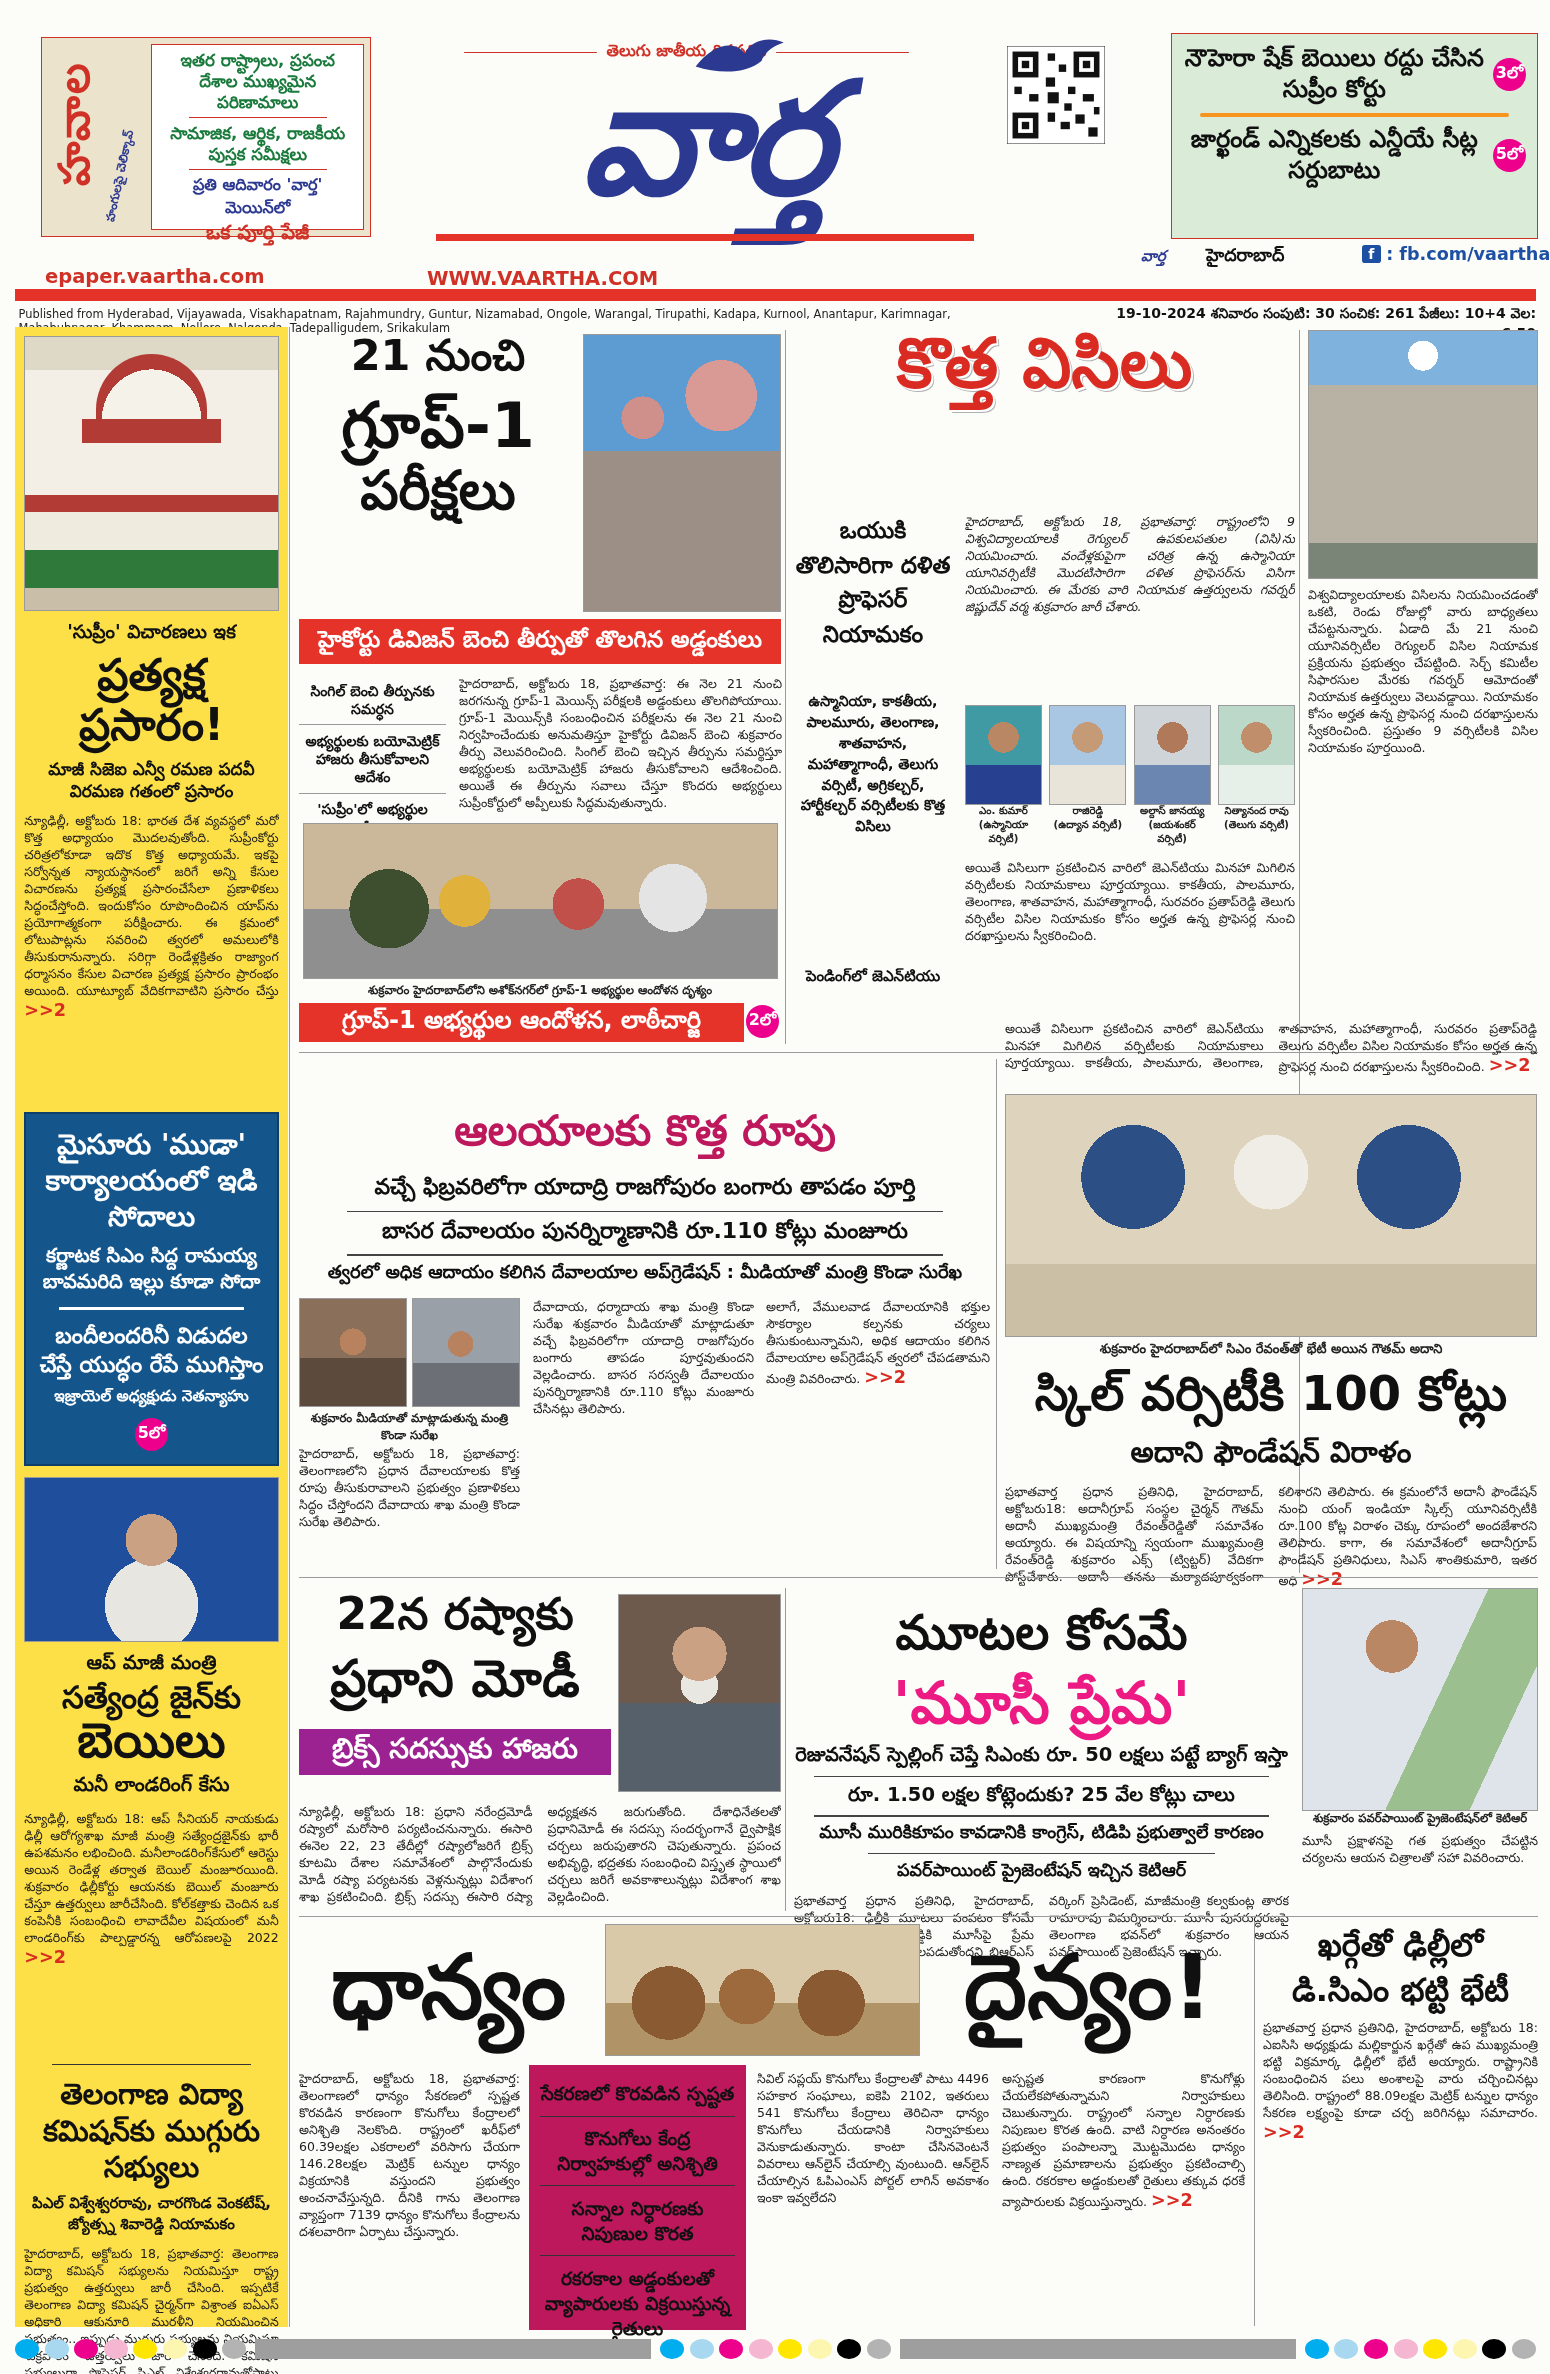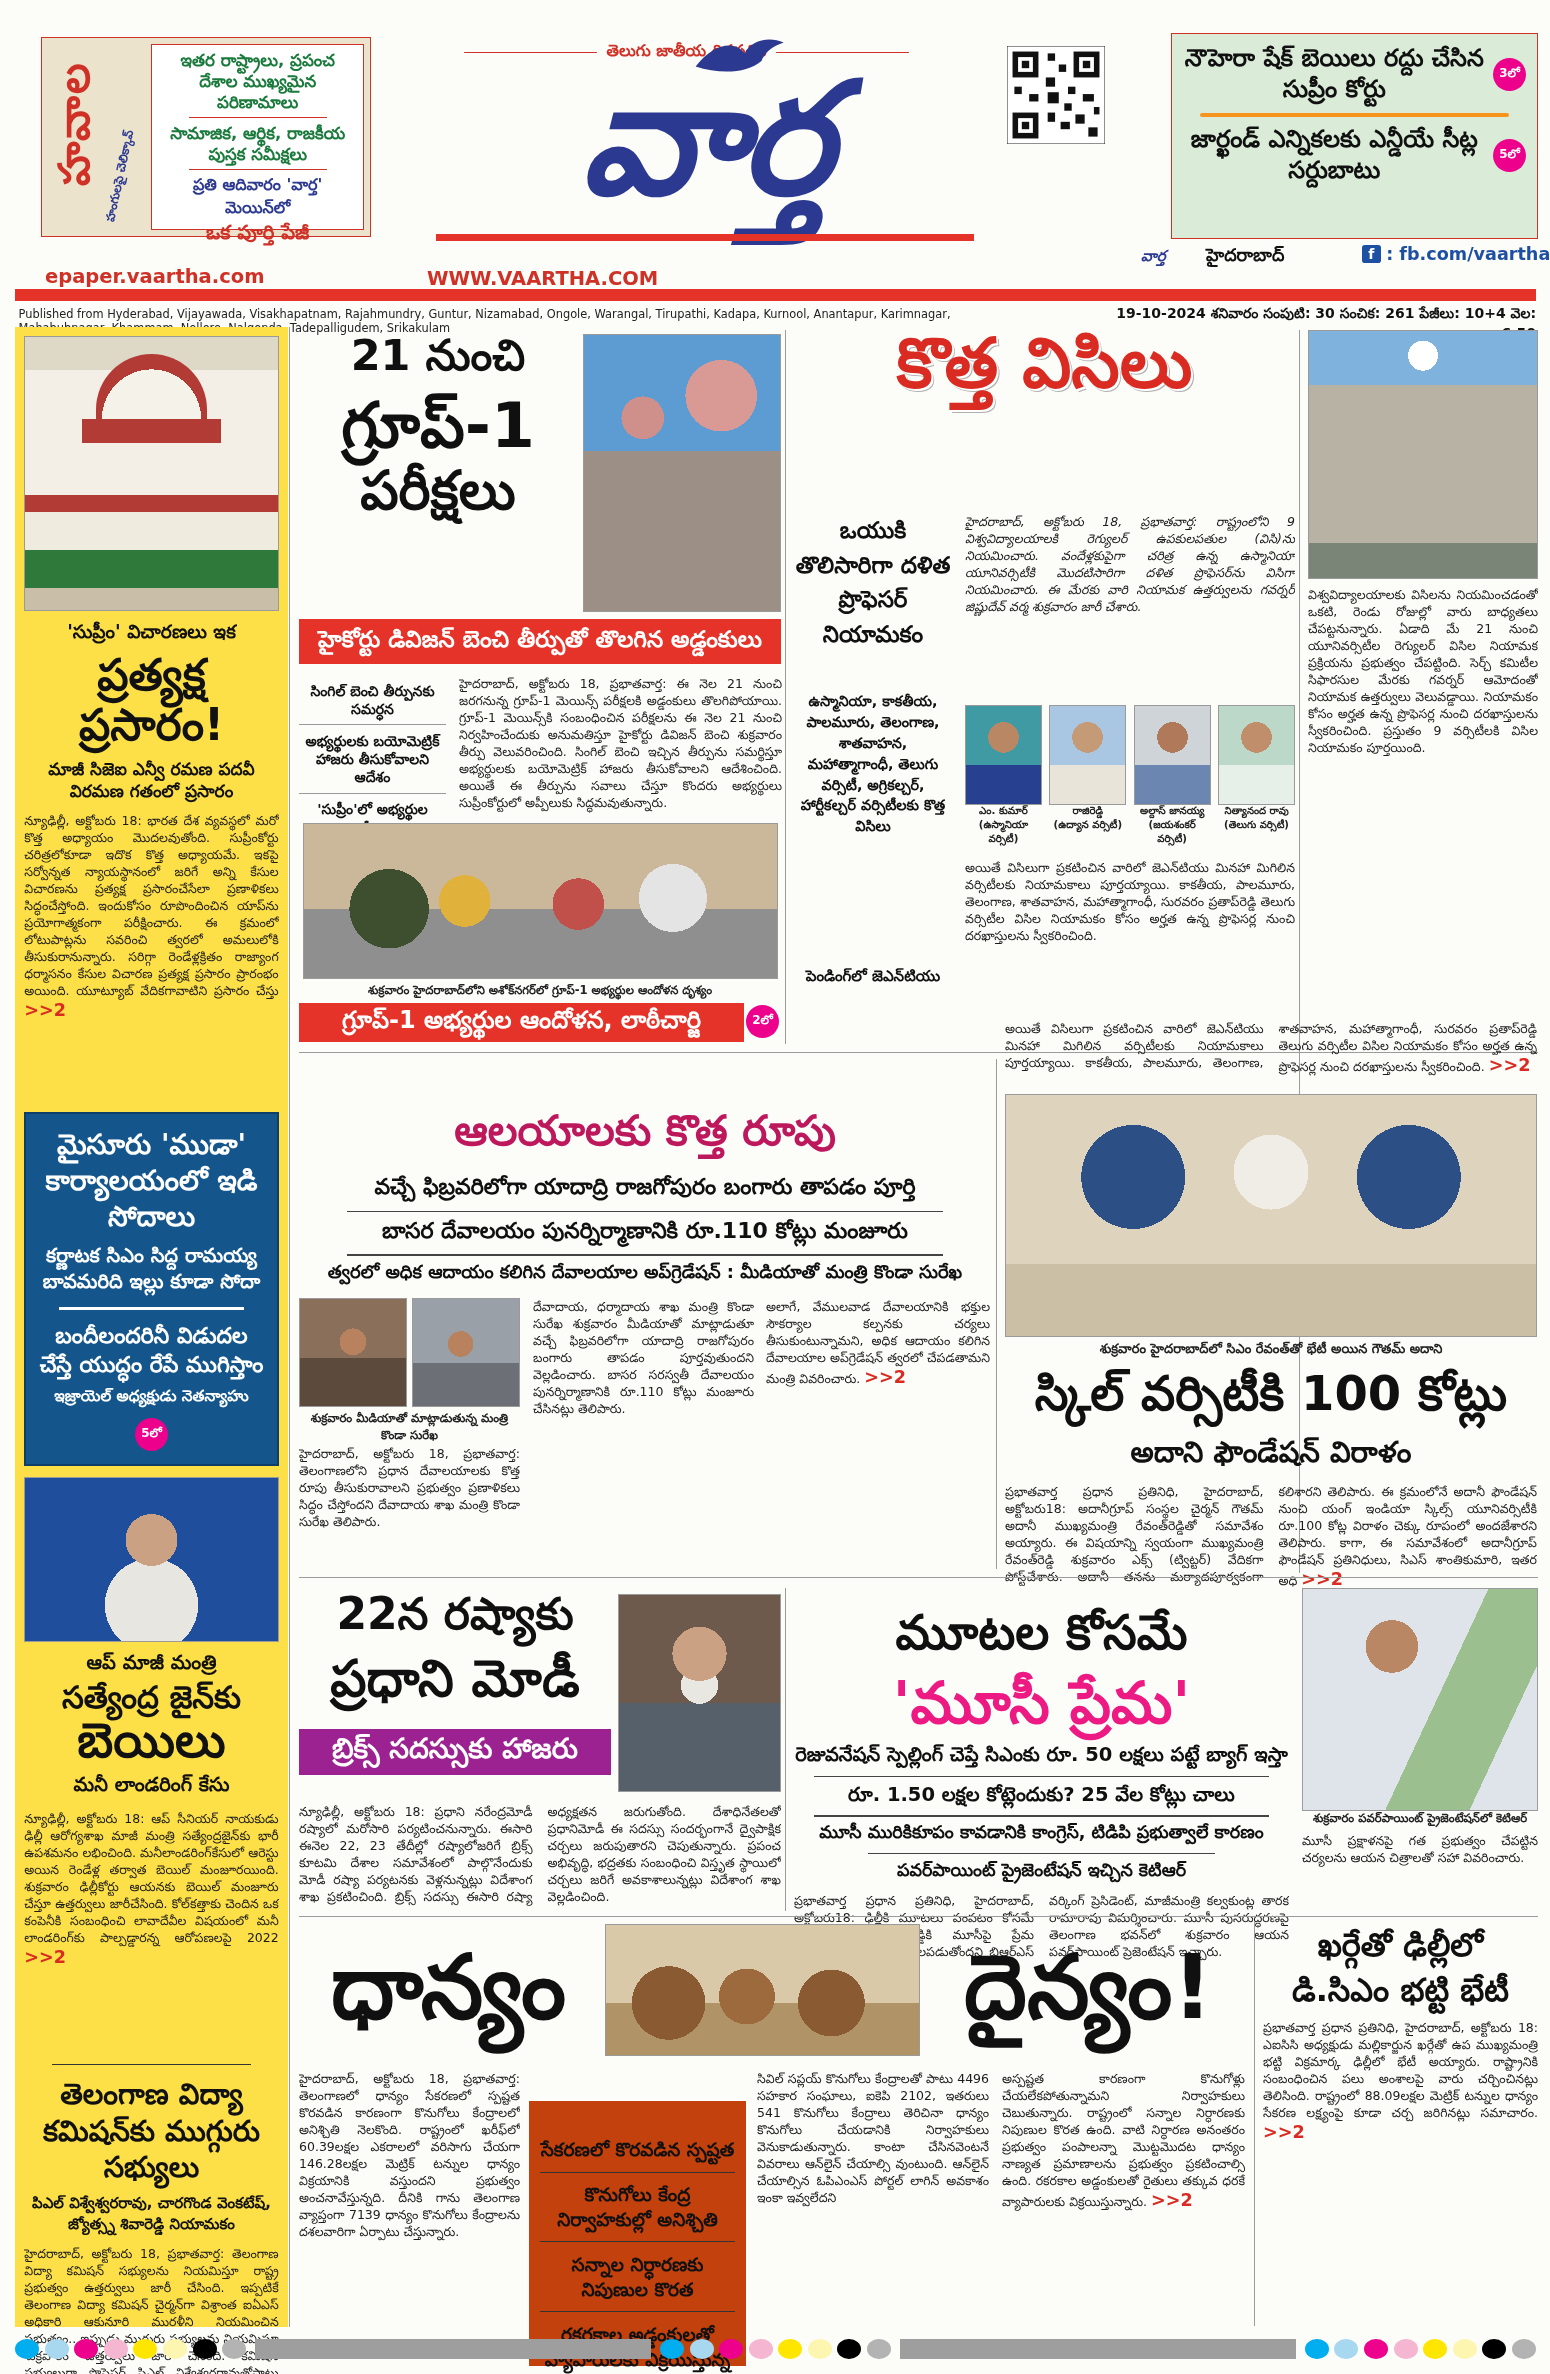--- a/index.html
+++ b/index.html
@@ -7,21 +7,21 @@
   .page { position:relative; width:1551px; height:2375px; margin:0 auto; background:#fcfcf9; overflow:hidden; color:#111; }
   .abs { position:absolute; }
   .ctr { text-align:center; }
   .b { font-weight:700; }
   .photo { border:0.9px solid #9a9a9a; overflow:hidden; }
   .body-text { font-size:12.5px; line-height:1.36; text-align:justify; color:#1c1c1c; }
   .cols2 { column-count:2; column-gap:15px; }
   .jump { color:#d92b21; font-weight:700; font-size:17.6px; white-space:nowrap; }
   .hline { position:absolute; background:#9b9b9b; height:1.4px; }
   .vline { position:absolute; background:#9b9b9b; width:1.4px; }
-  .badge { display:inline-flex; align-items:center; justify-content:center; background:#ec008c; color:#fff; border-radius:50%; width:33px; height:33px; font-size:12px; font-weight:700; flex:0 0 auto; }
+  .badge { display:inline-flex; align-items:center; justify-content:center; background:#ec008c; color:#fff; border-radius:50%; width:33px; height:33px; font-size:16px; font-weight:700; flex:0 0 auto; }
   .red-strip { background:#e6332a; color:#ffffff; font-weight:700; display:flex; align-items:center; justify-content:center; }
   .caption { font-size:11.6px; font-weight:700; color:#222; text-align:center; }
   
   .promo { background:#ece3cd; border:1.9px solid #d03126; }
   .promo-inner { position:absolute; left:109px; top:5.6px; right:5.6px; bottom:5.6px; background:#fff; border:0.9px solid #d03126; padding:5.6px 7.4px; text-align:center; }
   .promo-green { color:#1a7a3c; font-weight:700; font-size:16.7px; line-height:1.25; }
   .promo-hr { width:70%; height:0.9px; background:#d03126; margin:4.6px auto; }
   .promo-blue { color:#2b3990; font-weight:700; font-size:16px; }
   .promo-red { color:#d03126; font-weight:700; font-size:19.5px; }
   .vert-title { position:absolute; left:7.4px; top:148px; transform:rotate(-90deg); transform-origin:left top; color:#d03126; font-size:43px; font-weight:700; letter-spacing:1.9px; white-space:nowrap; }
@@ -45,21 +45,21 @@
   .bluebox .t3 { font-size:22px; font-weight:700; line-height:1.35; }
   .bluebox .t4 { font-size:15.3px; font-weight:700; margin-top:7.4px; }
   
   .hl-black { color:#101010; font-weight:700; }
   .hl-red-shadow { color:#d92b21; font-weight:700; text-shadow:1.9px 1.9px 0 #fff, 2.8px 2.8px 0 #b0b0b0; }
   .sub-center { font-weight:700; text-align:center; color:#101010; }
   .thin-div { height:1.4px; background:#444; margin:5.6px auto; }
   .points li { list-style:none; font-size:14px; font-weight:700; text-align:center; padding:6.5px 1.9px; border-bottom:0.9px solid #999; line-height:1.3; }
   .points li:last-child { border-bottom:none; }
   .purple-strip { background:#9c2191; color:#fff; font-weight:700; display:flex; align-items:center; justify-content:center; }
-  .pinkbox { background:#c2410c; padding:27px 11px; text-align:center;margin-top:36px; }
+  .pinkbox { background:#be185d; padding:7px 11px; text-align:center; }
   .pinkbox .pt { font-size:18.6px; font-weight:700; line-height:1.35; padding:9.3px 0; border-bottom:1.9px solid #333; }
   .pinkbox .pt:last-child { border-bottom:none; }
   
   .dots { display:flex; gap:5.6px; align-items:center; }
   .dot { width:24px; height:20.4px; border-radius:50%; }
   .regbar { height:20.4px; background:#9e9e9e; }
 </style>
 </head>
 <body>
 

